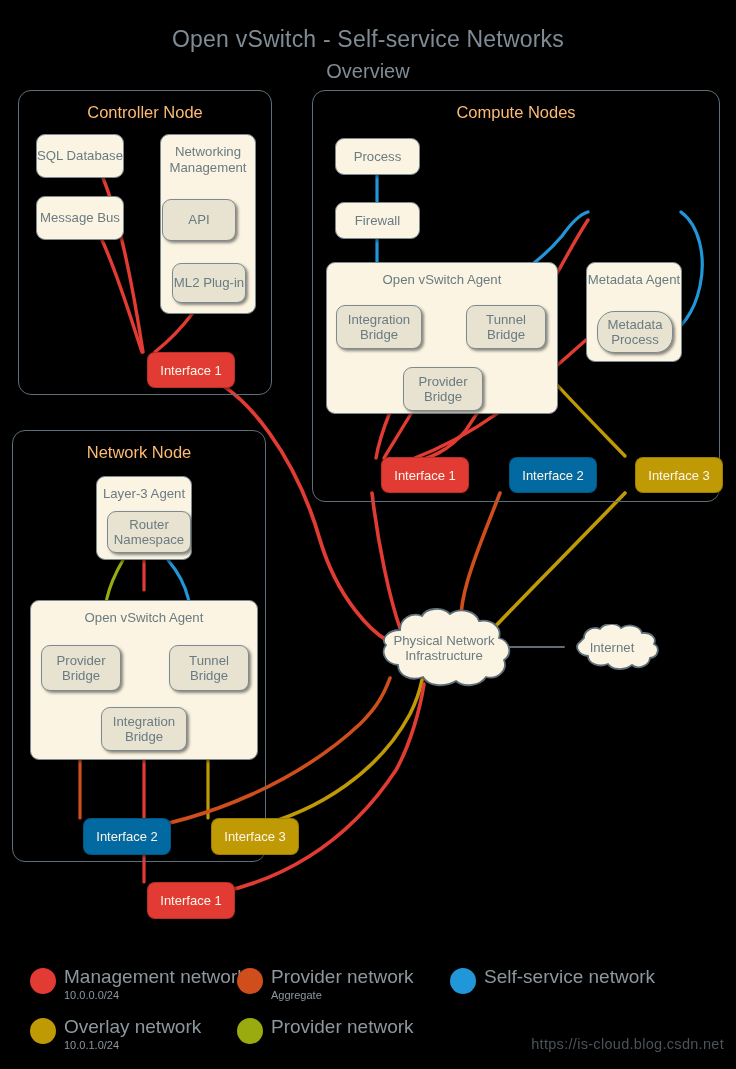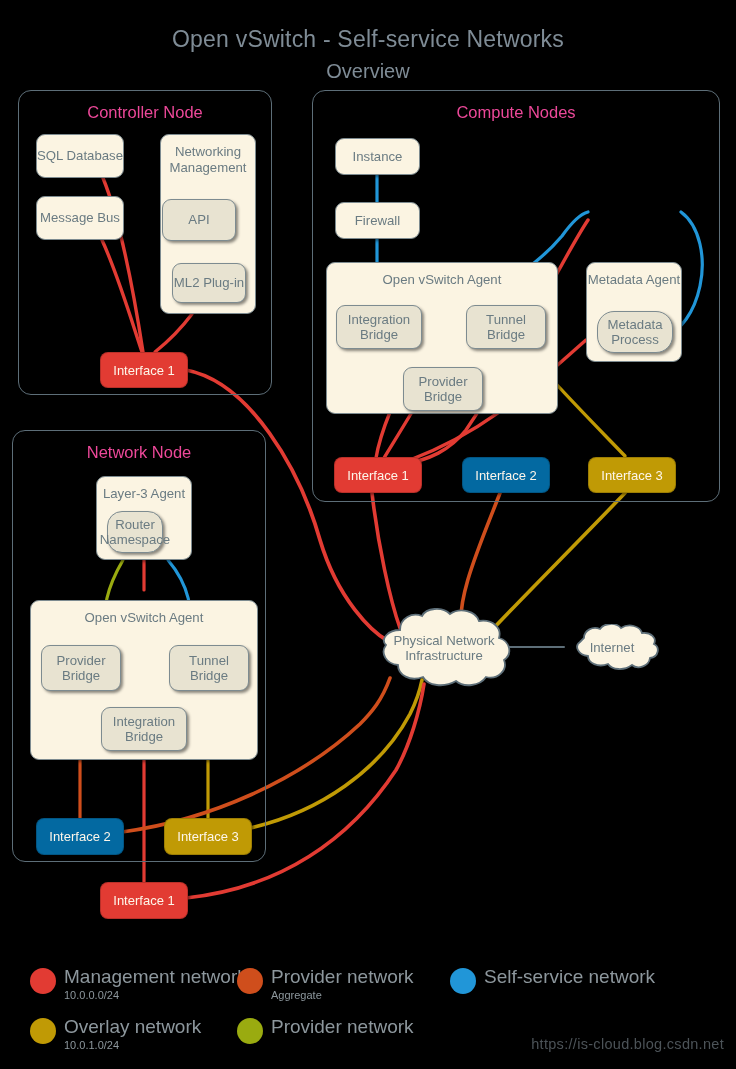--- a/index.html
+++ b/index.html
@@ -28,21 +28,21 @@
 
   
   .zone {
     position: absolute;
     border: 1.3px solid #5d6e78;
     border-radius: 13px;
     background: transparent;
   }
   .zone-title {
     position: absolute; left: 0; width: 100%;
-    text-align: center; font-size: 16.5px; color: #ec4899;
+    text-align: center; font-size: 16.5px; color: #fdba74;
     top: 12px;
   }
 
   
   .box {
     position: absolute;
     background: #fbf4e2;
     border: 1.4px solid #7d8b90;
     border-radius: 9px;
     color: #6a7b82;
@@ -64,20 +64,21 @@
   .grp-label { font-size: 13.2px; color: #6a7b82; line-height: 16px; }
 
   
   .iface {
     position: absolute;
     border-radius: 8px;
     display: flex; align-items: center; justify-content: center;
     color: #fdf6ea; font-size: 13px;
     border: 1.2px solid rgba(0,0,0,.18);
     box-shadow: 2px 2px 3px rgba(0,0,0,.45);
+    margin-left: 47px;
   }
   .if-red    { background: #e23b33; }
   .if-orange { background: #0369a1; }
   .if-gold   { background: #c09a05; }
 
   
   .cloud-wrap { position: absolute; }
   .cloud-label {
     position: absolute; left: 0; top: 0; width: 100%; height: 100%;
     display: flex; align-items: center; justify-content: center;
@@ -181,21 +182,21 @@
 
   <div class="iface if-red" style="left:100px; top:352px; width:88px; height:36px;">
     <span>Interface 1</span>
   </div>
 
   <div class="zone" style="left:312px; top:90px; width:408px; height:412px;">
     <div class="zone-title">Compute Nodes</div>
   </div>
 
   <div class="box" style="left:335px; top:138px; width:85px; height:37px;">
-    <span>Instance</span>
+    <span>Process</span>
   </div>
   <div class="box" style="left:335px; top:202px; width:85px; height:37px;">
     <span>Firewall</span>
   </div>
 
 
   <div class="box group" style="left:586px; top:262px; width:96px; height:100px;">
     <div class="grp-label">Metadata Agent</div>
     <div class="box inner" style="left:10px; top:48px; width:76px; height:42px; position:absolute;border-radius:17px;">
       <span>Metadata Process</span>
@@ -224,21 +225,21 @@
   <div class="iface if-gold" style="left:588px; top:457px; width:88px; height:36px;">
     <span>Interface 3</span>
   </div>
 
   <div class="zone" style="left:12px; top:430px; width:254px; height:432px;">
     <div class="zone-title">Network Node</div>
   </div>
 
   <div class="box group" style="left:96px; top:476px; width:96px; height:84px;">
     <div class="grp-label">Layer-3 Agent</div>
-    <div class="box inner" style="left:10px; top:34px; width:56px; height:42px; position:absolute;border-radius:15px;">
+    <div class="box inner" style="left:10px; top:34px; width:84px; height:42px; position:absolute;">
       <span>Router Namespace</span>
     </div>
   </div>
 
   <div class="box group" style="left:30px; top:600px; width:228px; height:160px;">
     <div class="grp-label">Open vSwitch Agent</div>
     <div class="box inner" style="left:10px; top:44px; width:80px; height:46px; position:absolute;">
       <span>Provider Bridge</span>
     </div>
     <div class="box inner" style="left:138px; top:44px; width:80px; height:46px; position:absolute;">

